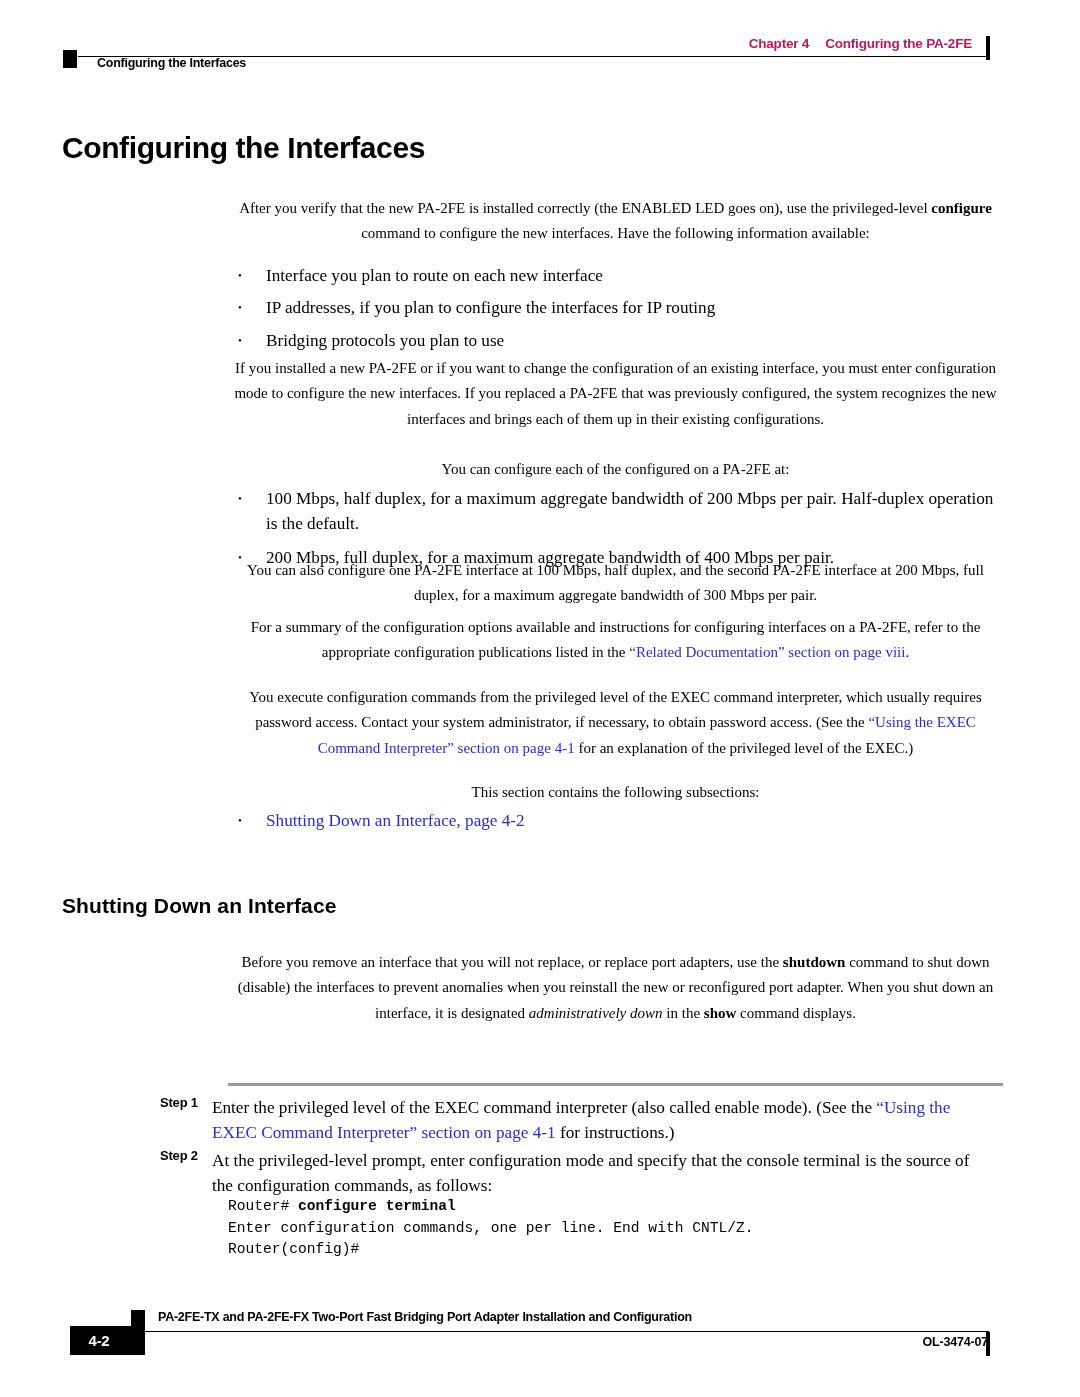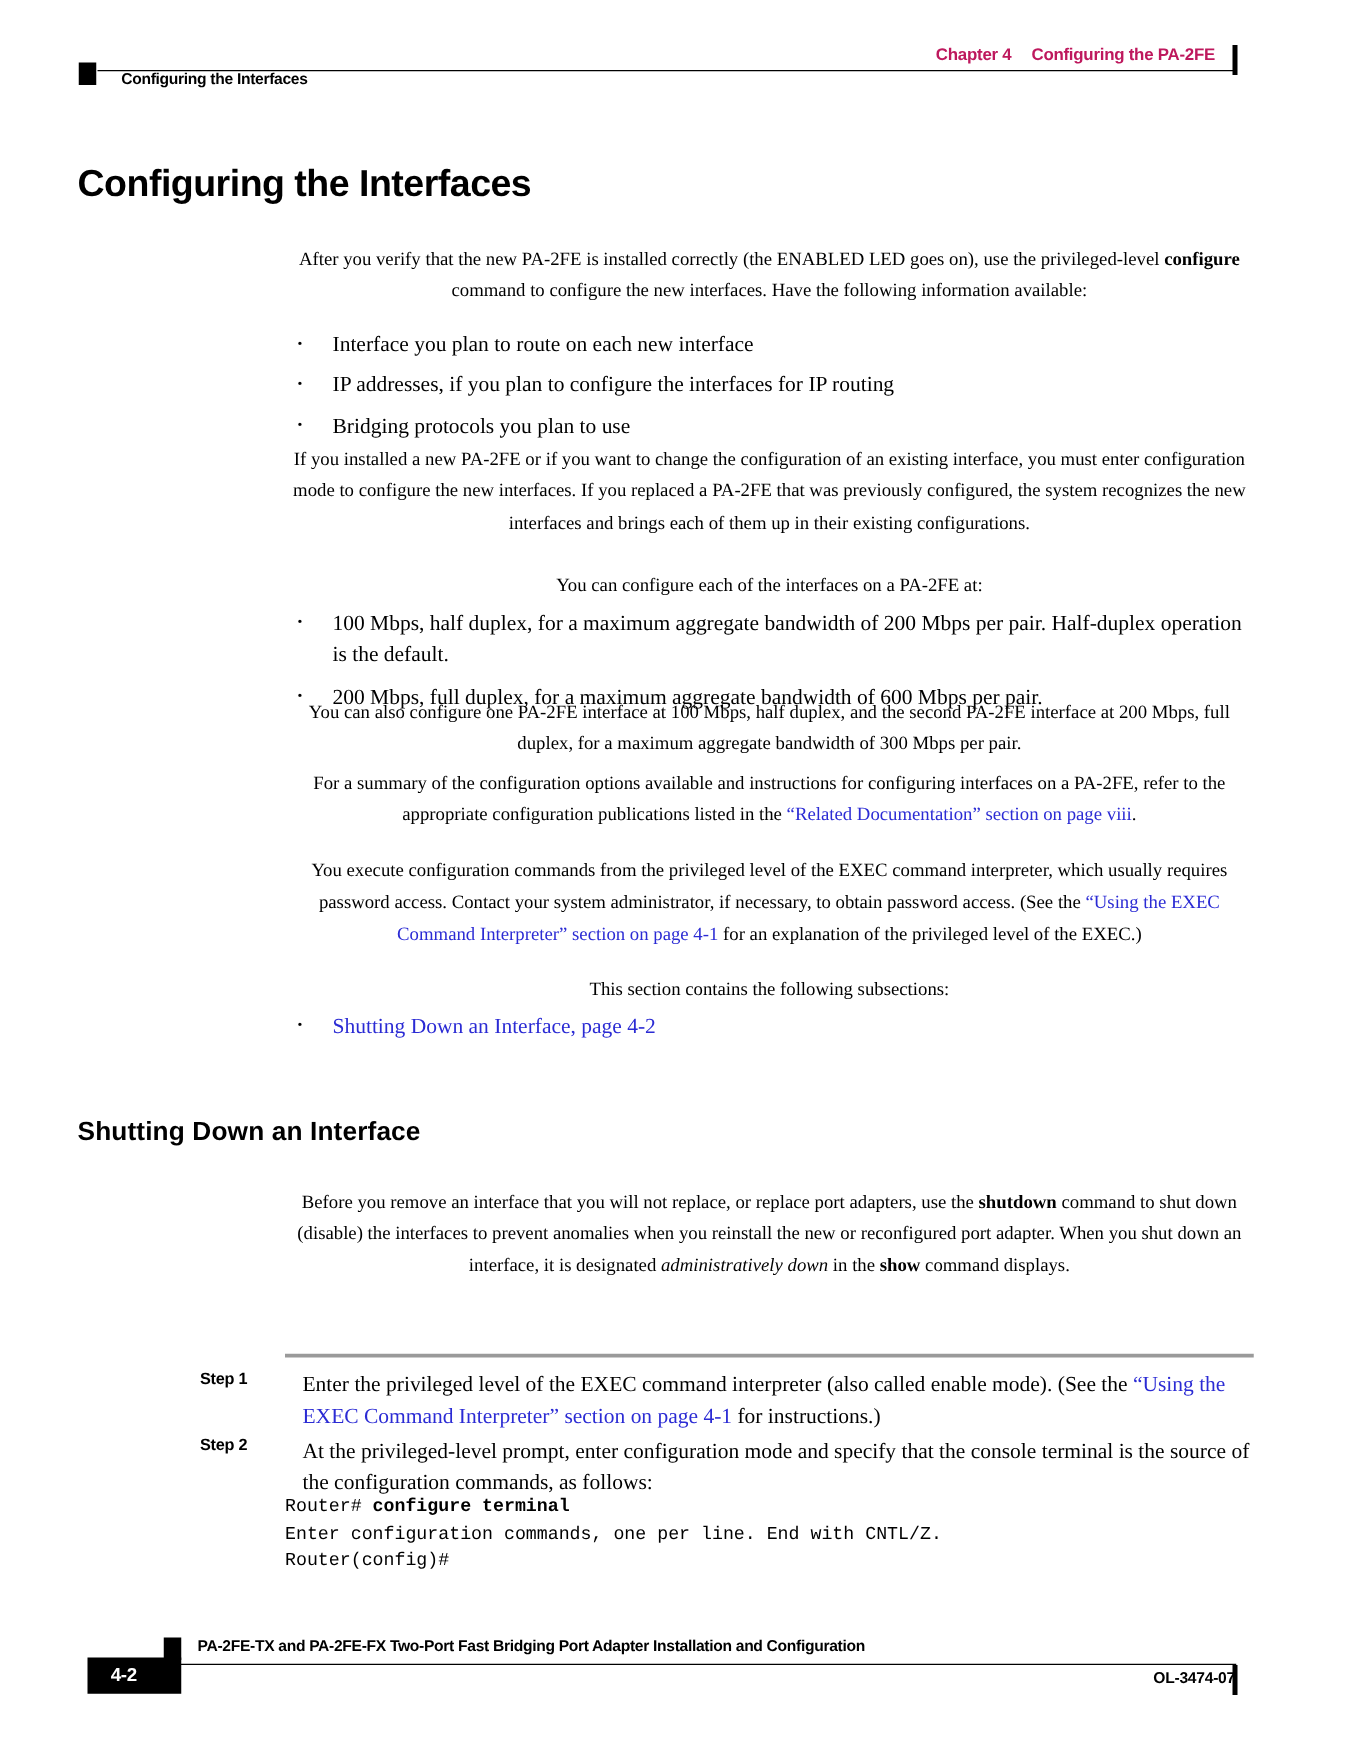--- a/index.html
+++ b/index.html
@@ -167,21 +167,21 @@
     left: 160px;
     font-family: "Liberation Sans", sans-serif;
     font-size: 13px;
     font-weight: bold;
     letter-spacing: -0.2px;
     color: #000;
     white-space: nowrap;
   }
   .step-text {
     position: absolute;
-    left: 242px;
+    left: 212px;
     width: 775px;
     font-family: "Liberation Serif", serif;
     font-size: 17.2px;
     line-height: 25.4px;
     color: #000;
   }
 
   
   .code-block {
     position: absolute;
@@ -291,27 +291,27 @@
       <li style="margin-top:7px;"><span>IP addresses, if you plan to configure the interfaces for IP routing</span></li>
       <li style="margin-top:7px;"><span>Bridging protocols you plan to use</span></li>
     </ul>
   </div>
 
   <div class="body-col" style="top:356px;">
     <p class="para">If you installed a new PA-2FE or if you want to change the configuration of an existing interface, you must enter configuration mode to configure the new interfaces. If you replaced a PA-2FE that was previously configured, the system recognizes the new interfaces and brings each of them up in their existing configurations.</p>
   </div>
 
   <div class="body-col" style="top:457px;">
-    <p class="para">You can configure each of the interfaces on a PA-2FE at:</p>
+    <p class="para">You can configure each of the configured on a PA-2FE at:</p>
   </div>
 
   <div class="body-col" style="top:486px;">
     <ul class="bullet-list">
       <li><span>100 Mbps, half duplex, for a maximum aggregate bandwidth of 200 Mbps per pair. Half-duplex operation is the default.</span></li>
-      <li style="margin-top:8px;"><span>200 Mbps, full duplex, for a maximum aggregate bandwidth of 600 Mbps per pair.</span></li>
+      <li style="margin-top:8px;"><span>200 Mbps, full duplex, for a maximum aggregate bandwidth of 400 Mbps per pair.</span></li>
     </ul>
   </div>
 
   <div class="body-col" style="top:558px;">
     <p class="para">You can also configure one PA-2FE interface at 100 Mbps, half duplex, and the second PA-2FE interface at 200 Mbps, full duplex, for a maximum aggregate bandwidth of 300 Mbps per pair.</p>
   </div>
 
   <div class="body-col" style="top:615px;">
     <p class="para"><span>For a summary of the configuration options available and instructions for configuring interfaces on a PA-2FE, refer to the appropriate configuration publications listed in the </span><a class="lnk" href="#" style="text-decoration:none;">“Related Documentation” section on page viii</a><span>.</span></p>
   </div>

